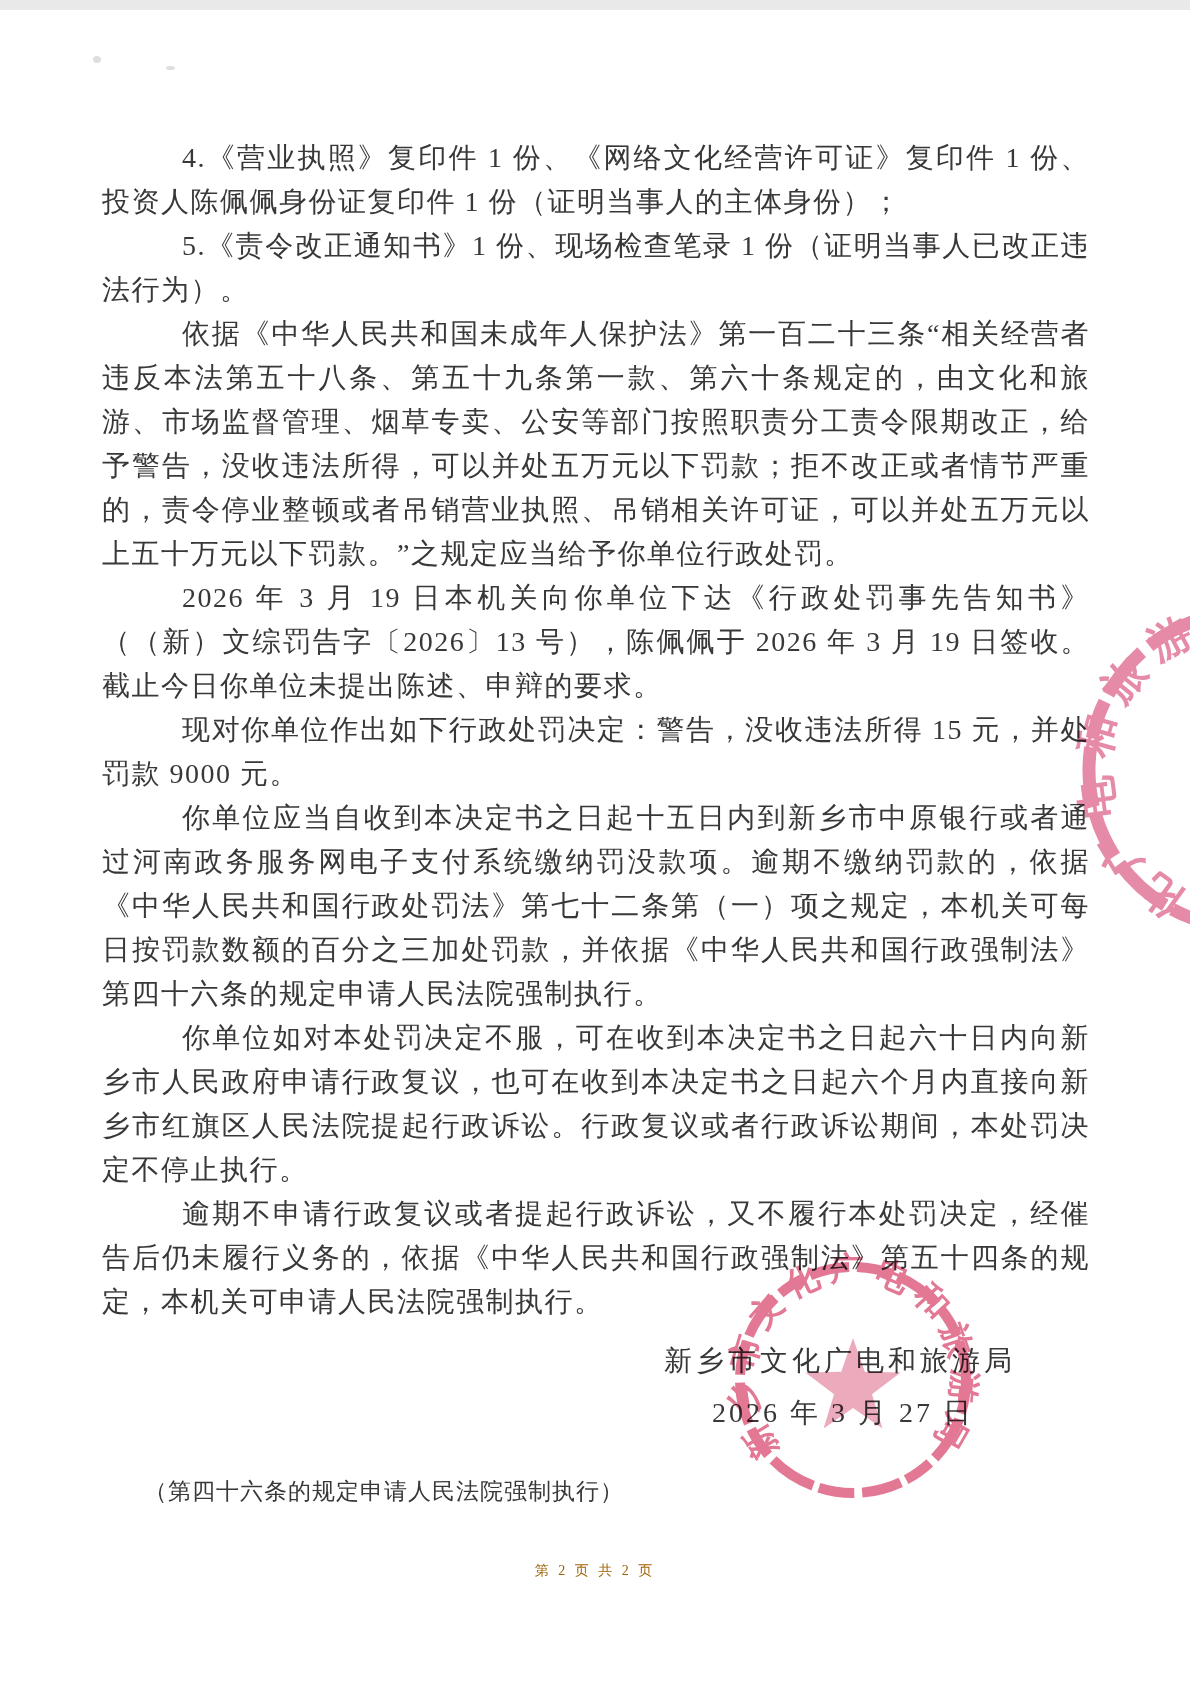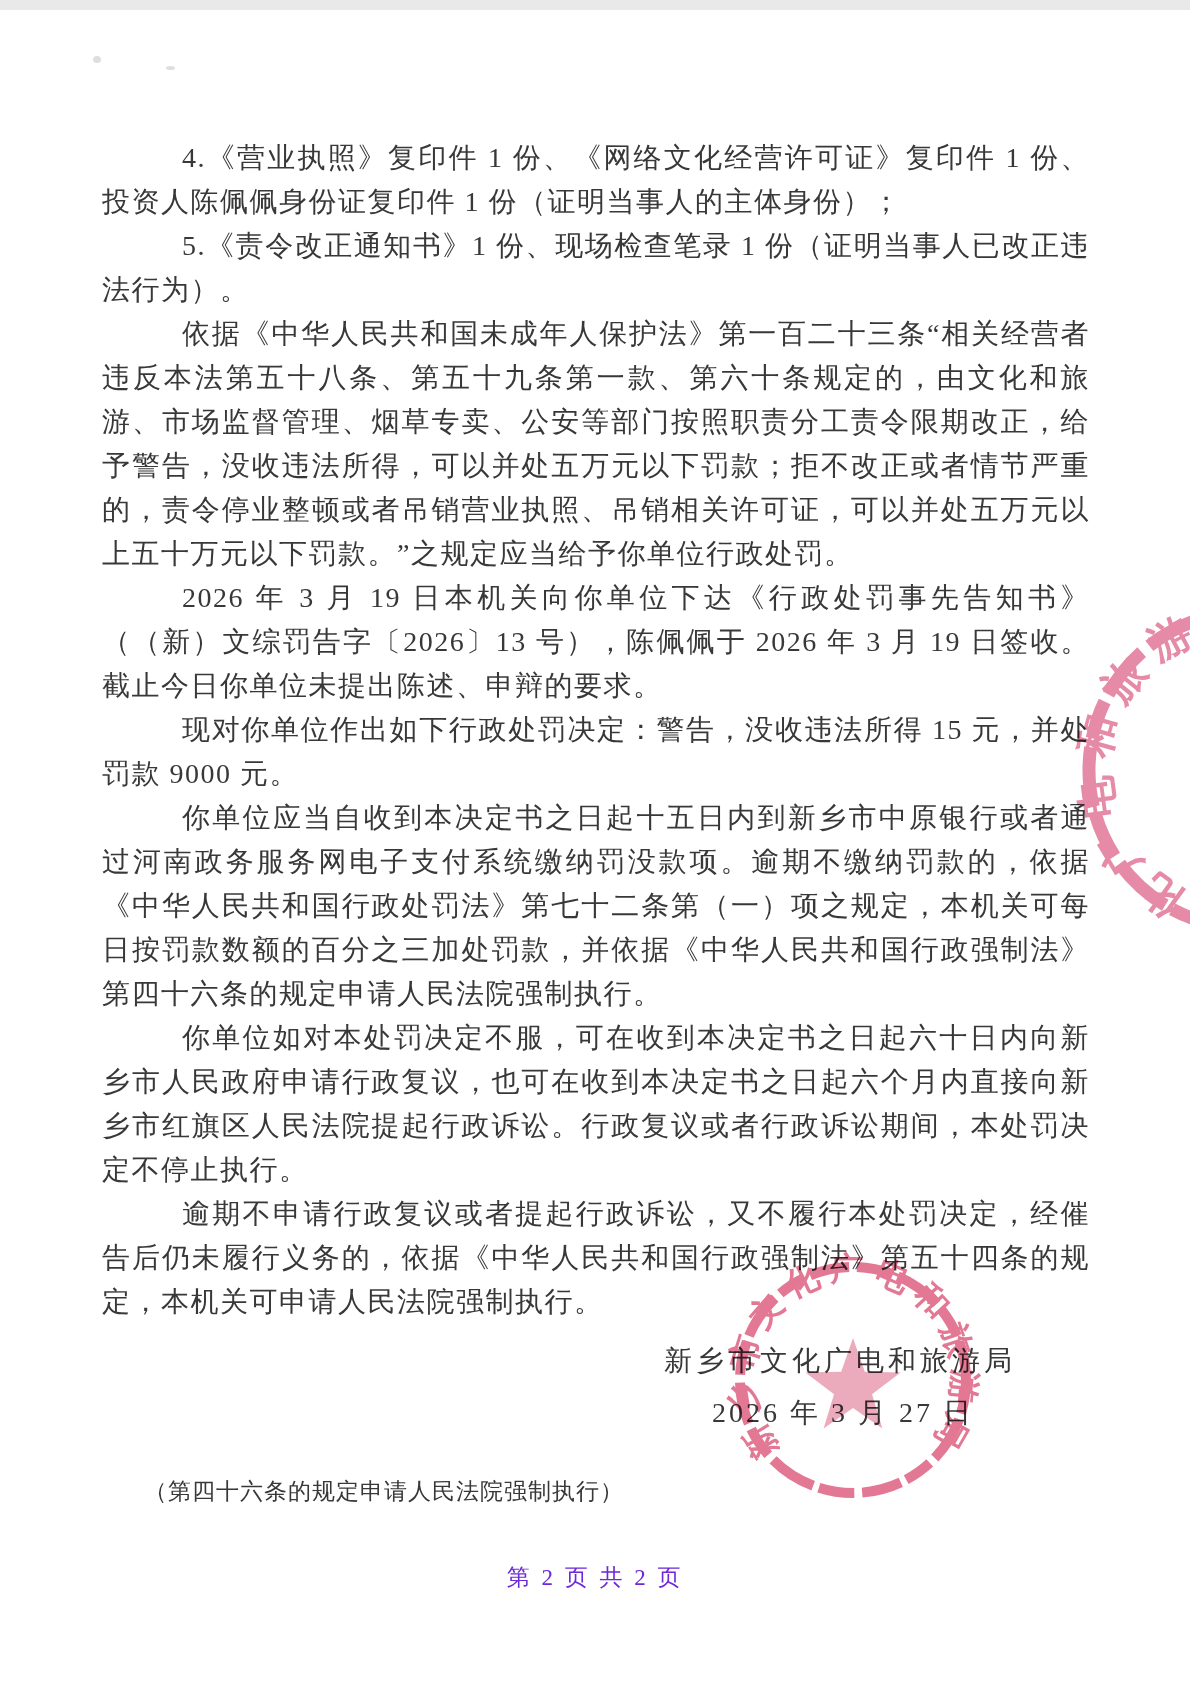--- a/index.html
+++ b/index.html
@@ -27,21 +27,21 @@
   .sig-date{
     position:absolute;left:712px;top:1384px;
     font-size:28px;letter-spacing:3px;white-space:nowrap;
   }
   .disclosure-note{
     position:absolute;left:144px;top:1466px;
     font-size:23px;letter-spacing:1px;white-space:nowrap;
   }
   .page-footer{
     position:absolute;left:0;top:1552px;width:100%;
-    text-align:center;font-size:23px;letter-spacing:3px;color:#6d28d9;
+    text-align:center;font-size:14px;letter-spacing:3px;color:#a16207;
   }
   .stamp{
     position:absolute;
     mix-blend-mode:multiply;
     pointer-events:none;
   }
   .stamp-big{left:713px;top:1230px;}
   .stamp-edge{left:1057px;top:570px;transform:rotate(-115deg);}
   .speck{position:absolute;background:#b5b5b5;opacity:.45;border-radius:50%;}
   .speck-1{left:93px;top:46px;width:8px;height:7px;}

